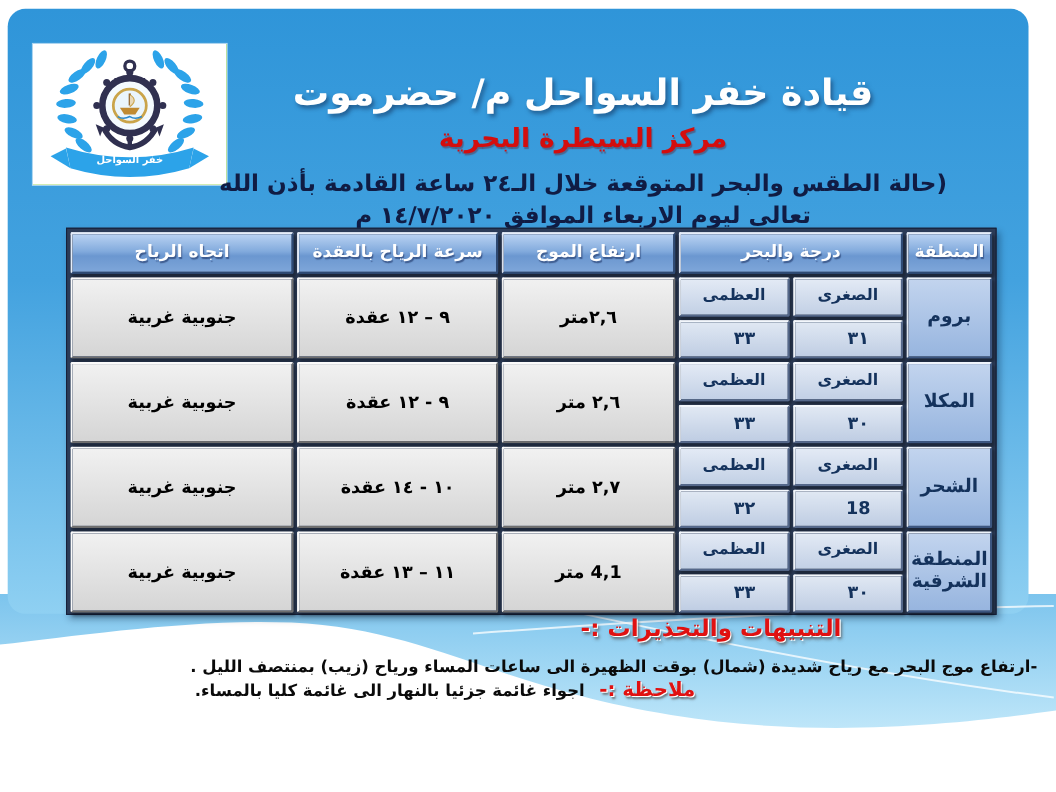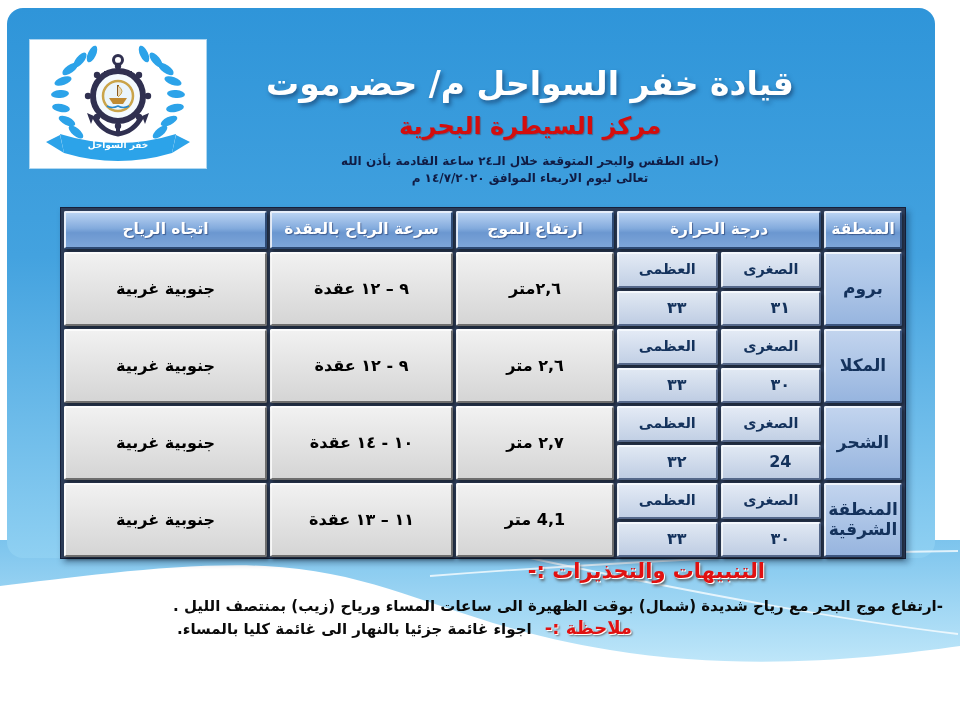--- a/index.html
+++ b/index.html
@@ -5,21 +5,21 @@
   html,body{margin:0;padding:0;background:#ffffff;}
   .page{position:relative;width:960px;height:720px;overflow:hidden;background:#ffffff;
         font-family:"DejaVu Sans","Liberation Sans",sans-serif;}
   .bg{position:absolute;left:0;top:0;}
   .logo-box{position:absolute;left:30px;top:40px;width:176px;height:128px;background:#84cc16;
             box-shadow:0 0 0 1px rgba(255,255,255,.6);}
   .head{position:absolute;left:140px;right:40px;top:36px;text-align:center;direction:rtl;margin-top:28px;}
   .title{font-size:33px;font-weight:bold;color:#ffffff;text-shadow:2px 3px 4px rgba(15,40,80,.55);}
   .subtitle{margin-top:9px;font-size:24px;font-weight:bold;color:#d40d0d;
             text-shadow:1px 1px 1px rgba(110,0,0,.35);}
-  .intro{margin-top:13px;font-size:12px;font-weight:bold;color:#101c44;line-height:1.4;text-align:center;}
+  .intro{margin-top:13px;font-size:21px;font-weight:bold;color:#101c44;line-height:1.4;text-align:center;}
   
   .wtable{position:absolute;left:60px;top:207px;width:846px;height:352px;box-sizing:border-box;
           background:#2c3c58;border:1px solid #16203a;padding:3px;display:flex;flex-direction:column;
           gap:3px;direction:rtl;box-shadow:3px 4px 6px rgba(0,20,50,.35);}
   .trow{display:grid;grid-template-columns:78px 204px 158px 183px 1fr;gap:3px;flex:0 0 74px;}
   .thead{flex:0 0 38px;}
   .tempwrap{display:grid;grid-template-columns:1fr 1fr;grid-template-rows:1fr 1fr;gap:3px;}
   .cell{display:flex;align-items:center;justify-content:center;font-weight:bold;text-align:center;
         border:2px solid;border-radius:2px;box-shadow:2px 3px 3px rgba(0,0,0,.35);
         padding:1px 2px;line-height:1.15;}
@@ -127,21 +127,21 @@
     <div class="subtitle">مركز السيطرة البحرية</div>
     <div class="intro">
       <div>(حالة الطقس والبحر المتوقعة خلال الـ٢٤ ساعة القادمة بأذن الله</div>
       <div>تعالى ليوم الاربعاء الموافق ١٤/٧/٢٠٢٠ م</div>
     </div>
   </div>
 
   <div class="wtable">
     <div class="trow thead">
       <div class="cell hcell">المنطقة</div>
-      <div class="cell hcell">درجة الحرارة</div>
+      <div class="cell hcell">درجة والبحر</div>
       <div class="cell hcell">ارتفاع الموج</div>
       <div class="cell hcell">سرعة الرياح بالعقدة</div>
       <div class="cell hcell">اتجاه الرياح</div>
     </div>
 
     <div class="trow">
       <div class="cell rcell">بروم</div>
       <div class="tempwrap">
         <div class="cell scell">الصغرى</div>
         <div class="cell scell">العظمى</div>
@@ -164,21 +164,21 @@
       <div class="cell gcell">٢,٦ متر</div>
       <div class="cell gcell">٩ - ١٢ عقدة</div>
       <div class="cell gcell">جنوبية غربية</div>
     </div>
 
     <div class="trow">
       <div class="cell rcell">الشحر</div>
       <div class="tempwrap">
         <div class="cell scell">الصغرى</div>
         <div class="cell scell">العظمى</div>
-        <div class="cell ncell">24</div>
+        <div class="cell ncell">18</div>
         <div class="cell ncell">٣٢</div>
       </div>
       <div class="cell gcell">٢,٧ متر</div>
       <div class="cell gcell">١٠ - ١٤ عقدة</div>
       <div class="cell gcell">جنوبية غربية</div>
     </div>
 
     <div class="trow">
       <div class="cell rcell">المنطقة الشرقية</div>
       <div class="tempwrap">

